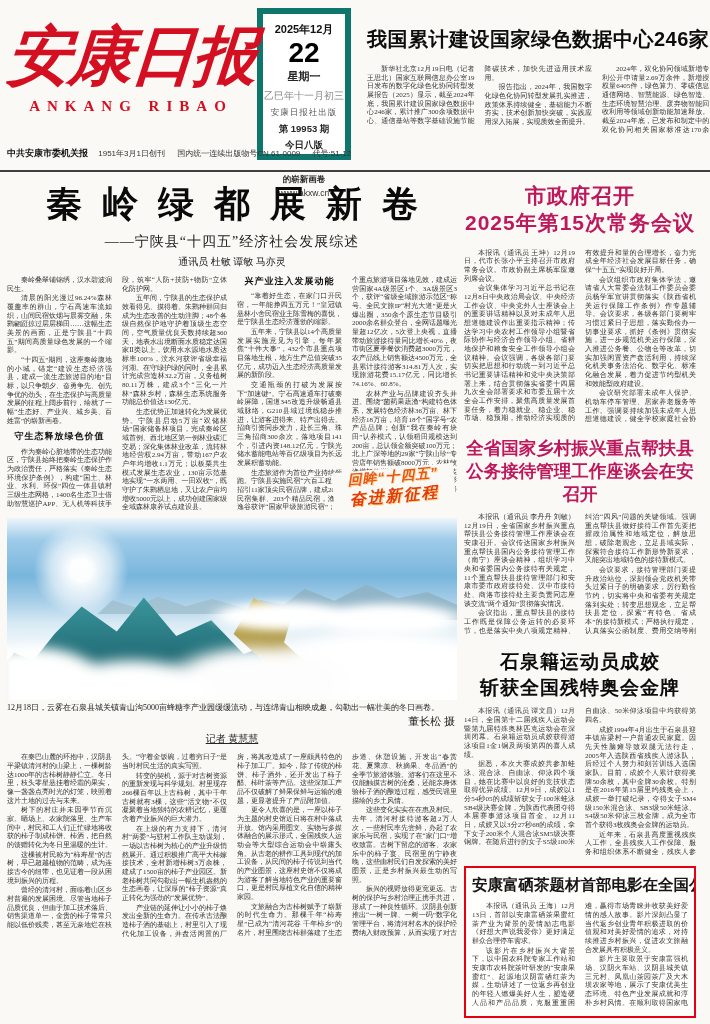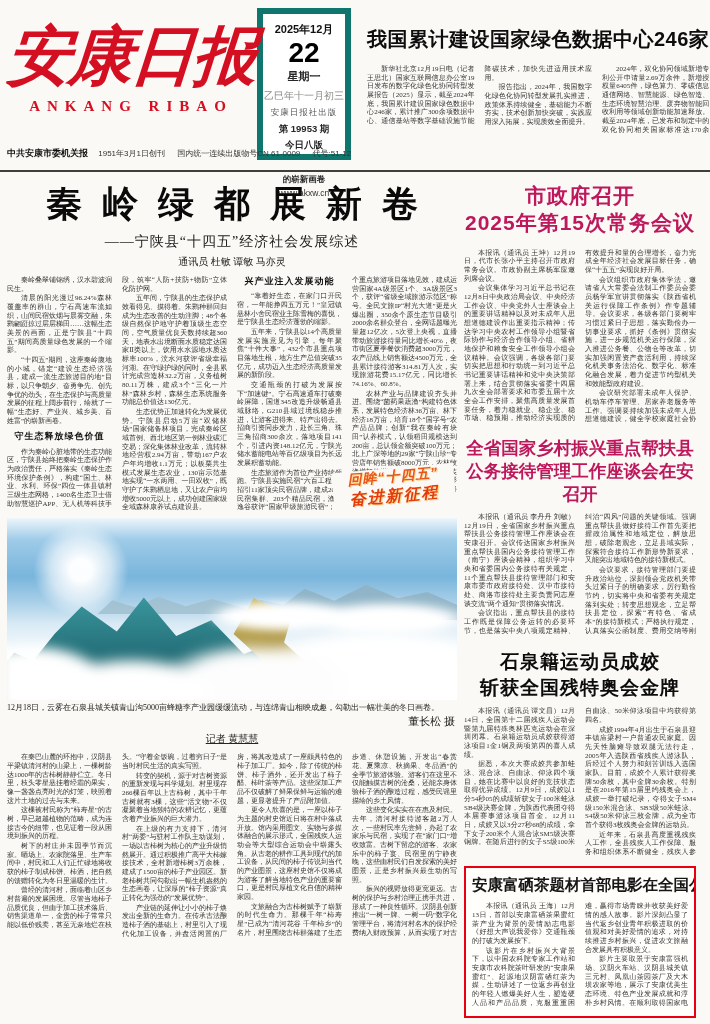--- a/index.html
+++ b/index.html
@@ -228,22 +228,22 @@
         <div class="mtn-gold"></div>
         <div class="cloudband"></div>
         <div class="clouds"></div>
       </div>
       <div class="caption">12月18日，云雾在石泉县城关镇青山沟5000亩蜂糖李产业园缓缓流动，与连绵青山相映成趣，勾勒出一幅壮美的冬日画卷。</div>
       <div class="credit">董长松 摄</div>
 
       <div class="bottom-byline">记者 黄慧慧</div>
       <div class="bottom-body colbody">
           <p>在秦巴山麓的环抱中，汉阴县平梁镇清河村的山梁上，一棵树龄达1000年的古柿树静静伫立。冬日里，枝头零星悬挂着经霜的果实，像一盏盏点亮时光的灯笼，映照着这片土地的过去与未来。</p>
+          <p>树下的村庄并未因季节而沉寂。晒场上、农家院落里、生产车间中，村民和工人们正忙碌地将收获的柿子制成柿饼、柿酒，把自然的馈赠转化为冬日里温暖的生计。</p>
           <p>这棵被村民称为“柿寿星”的古树，早已超越植物的范畴，成为连接古今的纽带，也见证着一段从困境到振兴的历程。</p>
-          <p>树下的村庄并未因季节而沉寂。晒场上、农家院落里、生产车间中，村民和工人们正忙碌地将收获的柿子制成柿饼、柿酒，把自然的馈赠转化为冬日里温暖的生计。</p>
           <p>曾经的清河村，面临着山区乡村普遍的发展困境。尽管当地柿子品质优良，但由于加工技术落后、销售渠道单一，金贵的柿子常常只能以低价贱卖，甚至无奈地烂在枝头。“守着金饭碗，过着穷日子”是当时村民生活的真实写照。</p>
           <p>转变的契机，源于对古树资源的重新发现与科学规划。村里现存266棵百年以上古柿树，其中千年古树就有3棵，这些“活文物”不仅凝聚着当地独特的农耕记忆，更蕴含着产业振兴的巨大潜力。</p>
           <p>在上级的有力支持下，清河村“两委”与驻村工作队主动谋划，一场以古柿树为核心的产业升级悄然展开。通过积极推广高平大柿嫁接技术，全村新增柿树3万余株，建成了1500亩的柿子产业园区。新老柿树共同勾勒出一幅生机盎然的生态画卷，让深厚的“柿子资源”真正转化为强劲的“发展优势”。</p>
           <p>产业链的延伸让小小的柿子焕发出全新的生命力。在传承古法酿造柿子酒的基础上，村里引入了现代化加工设备，并盘活闲置的厂房，将其改造成了一座颇具特色的柿子加工厂。如今，除了传统的柿饼、柿子酒外，还开发出了柿子醋、柿叶茶等产品。这些深加工产品不仅破解了鲜果保鲜与运输的难题，更显著提升了产品附加值。</p>
           <p>更令人欣喜的是，一座以柿子为主题的村史馆近日将在村中落成开放。馆内采用图文、实物与多媒体融合的展示形式，全国残疾人运动会等大型综合运动会中崭露头角。从古老的耕作工具到现代的加工设备，从民间的柿子传说到当代的产业图景，这座村史馆不仅将成为游客了解当地特色产业的重要窗口，更是村民厚植文化自信的精神家园。</p>
           <p>文旅融合为古柿树赋予了崭新的时代生命力。那棵千年“柿寿星”已成为“清河花谷 千年柿乡”的名片，村里围绕古柿群落建了生态步道、休憩设施，开发出“春赏花、夏乘凉、秋摘果、冬品酒”的全季节旅游体验。游客们在这里不仅能触摸古树的沧桑，还能亲身体验柿子酒的酿造过程，感受民谣里描绘的乡土风情。</p>
           <p>这些变化实实在在惠及村民。去年，清河村接待游客超2万人次，一些村民率先尝鲜，办起了农家乐与民宿，实现了在“家门口”增收致富。古树下留恋的游客、农家乐中的柿子宴、民宿里的宁静夜晚，这些由村民们自发探索的美好图景，正是乡村振兴最生动的写照。</p>
           <p>振兴的视野放得更宽更远。古树的保护与乡村治理正携手共进，形成了一种良性循环。汉阴县创新推出“一树一牌、一树一码”数字化管理平台，将清河村名木的保护经费纳入财政预算，从而实现了对古树名木的科学、精准保护。与此同时，清河村巧借“柿文化”之力，外练风貌，内涵民风，积极倡导“柿事满廉·和睦万家”的新民风，逐步形成了“一户一景、一院一韵”的乡村风貌与淳朴和谐的乡风民风。</p>
         </div>
     </div>
@@ -278,21 +278,21 @@
       <div class="art-body bodyC colbody">
           <p>本报讯（通讯员 谭文昌）12月14日，全国第十二届残疾人运动会暨第九届特殊奥林匹克运动会在深圳闭幕。石泉籍运动员成姣获得游泳项目1金1铜及两项第四的喜人成绩。</p>
           <p>据悉，本次大赛成姣共参加蛙泳、混合泳、自由泳、仰泳四个项目，她在比赛中以良好的竞技状态取得优异成绩。12月9日，成姣以1分54秒05的成绩斩获女子100米蛙泳SB4级决赛金牌，为陕西代表团夺得本届赛事游泳项目首金。12月11日，成姣又以3分27秒68的成绩，拿下女子200米个人混合泳SM5级决赛铜牌。在随后进行的女子S5级100米自由泳、50米仰泳项目中均获得第四名。</p>
           <p>成姣1994年4月出生于石泉县迎丰镇庙梁村一户普通农民家庭。因先天性脑瘫导致双腿无法行走，2005年入选陕西省残疾人游泳队，后经过个人努力和刻苦训练入选国家队。目前，成姣个人累计获得奖牌50余枚，其中金牌30余枚。特别是在2016年第15届里约残奥会上，成姣一举打破纪录，夺得女子SM4级150米混合泳、SB3级50米蛙泳、S4级50米仰泳三枚金牌，成为全市首个获得3枚残奥会金牌的运动员。</p>
           <p>近年来，石泉县高度重视残疾人工作，全县残疾人工作保障、服务和组织体系不断健全，残疾人参与社会活动的环境和条件得到改善，合法权益得到有力维护，全县残疾人事业健康快速发展。尤其是残疾人体育工作成效明显，涌现出一大批以夏江波、成姣为代表的石泉籍优秀运动员，先后在残奥会、全国残疾人运动会等大型综合运动会中崭露头角，屡获佳绩，展现了石泉健儿的良好风采。</p>
         </div>
 
       <div class="red-box">
         <div class="artD-title">安康富硒茶题材首部电影在全国公映</div>
         <div class="art-body bodyD colbody">
-            <p>本报讯（通讯员 王海）12月13日，首部以安康富硒茶果蜜红茶产业为背景的爱情励志电影《好想大声说我爱你》交通瓶颈的打破为发展按下。</p>
+            <p>本报讯（通讯员 王海）12月13日，首部以安康富硒茶果蜜红茶产业为背景的爱情励志电影《好想大声说我爱你》更好满足群众合理停车需求。</p>
             <p>该影片在乡村振兴大背景下，以中国农科院专家工作站和安康市农科院茶叶研发的“安康果蜜红”、起源地汉阴富硒红茶为媒，生动讲述了一位返乡再创业的年轻人燃爆美好人生，塑造硬人品和产品品质，克服重重困难，赢得市场青睐并收获美好爱情的感人故事。影片深刻凸显了当代返乡创业青年积极进取的价值观和对美好爱情的追求，对持续推进乡村振兴，促进农文旅融合发展具有积极意义。</p>
             <p>影片主要取景于安康富强机场、汉阴火车站、汉阴县城关镇三元村、凤凰山茶园茶厂及大木坝农家等地，展示了安康优美生态环境、特色产业发展成就和淳朴乡村风情。在顺利取得国家电影局公映许可证后，该影片于12月6日在中国电影博物馆影院2号厅首映。</p>
           </div>
       </div>
 
     </div>
   </div>
 </div>
 
 </body></html>

